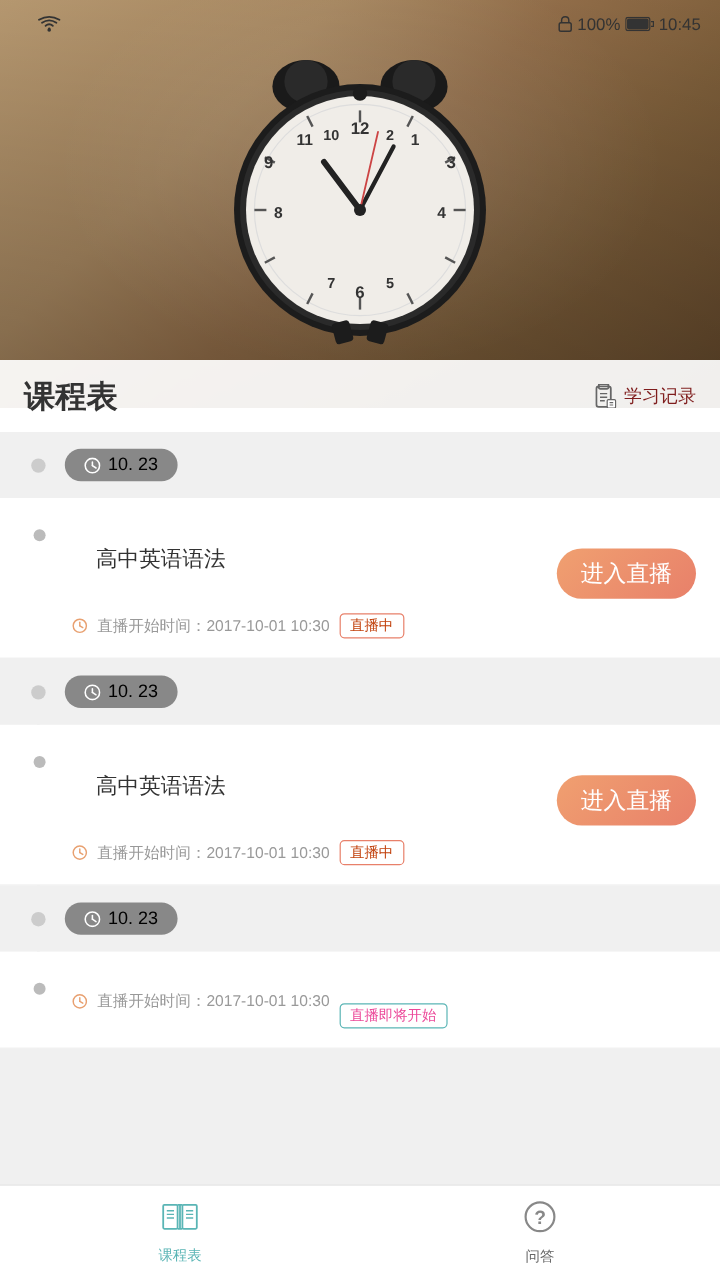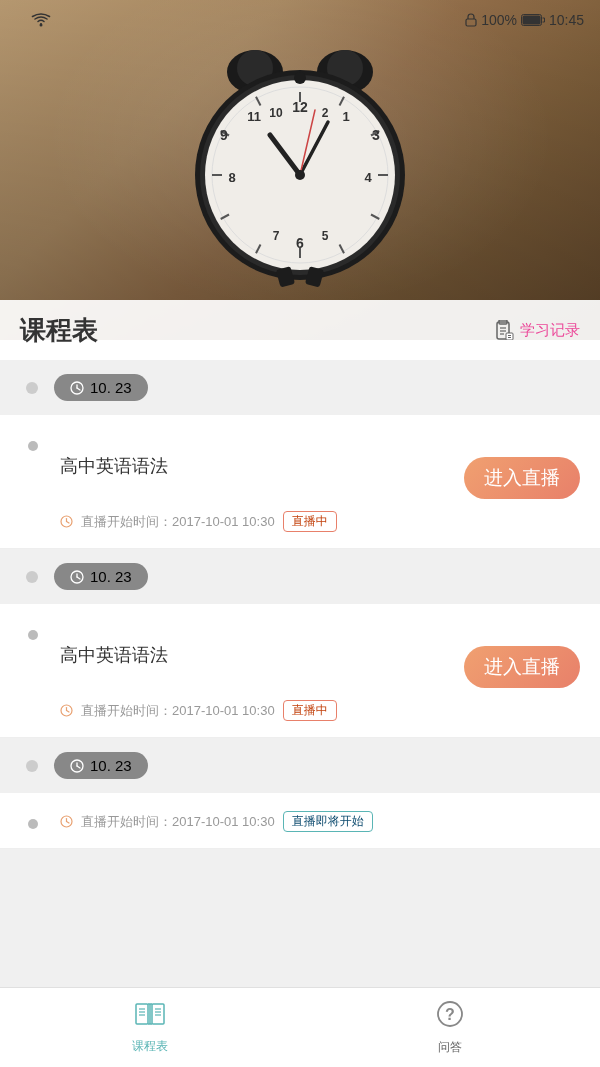--- a/index.html
+++ b/index.html
@@ -74,21 +74,21 @@
     }
     .header-title {
       font-size: 26px;
       font-weight: bold;
       color: #333;
     }
     .header-action {
       display: flex;
       align-items: center;
       gap: 6px;
-      color: #ec4899;
+      color: #7f1d1d;
       font-size: 15px;
     }
 
     
     .content {
       position: absolute;
       top: 360px;
       left: 0;
       right: 0;
       bottom: 80px;
@@ -152,20 +152,21 @@
     .course-title-row {
       display: flex;
       align-items: center;
       justify-content: space-between;
       margin-bottom: 12px;
     }
     .course-title {
       font-size: 18px;
       color: #333;
       font-weight: 500;
+      margin-left: 20px;
     }
     .btn-enter-live {
       background: linear-gradient(135deg, #f0a070, #e8806a);
       color: white;
       border: none;
       border-radius: 22px;
       padding: 8px 20px;
       font-size: 19px;
       cursor: pointer;
       margin-top: 24px;
@@ -188,24 +189,25 @@
     }
     .live-badge {
       border: 1px solid #e8806a;
       color: #c2410c;
       border-radius: 4px;
       padding: 1px 8px;
       font-size: 12px;
     }
     .live-soon-badge {
       border: 1px solid #5ab5b5;
-      color: #0c4a6e;
+      color: #ec4899;
       border-radius: 4px;
       padding: 1px 8px;
       font-size: 12px;
+      margin-top: 25px;
     }
 
     
     .timeline-line {
       position: absolute;
       left: 31px;
       top: 0;
       bottom: 0;
       width: 2px;
       background: #ddd;

